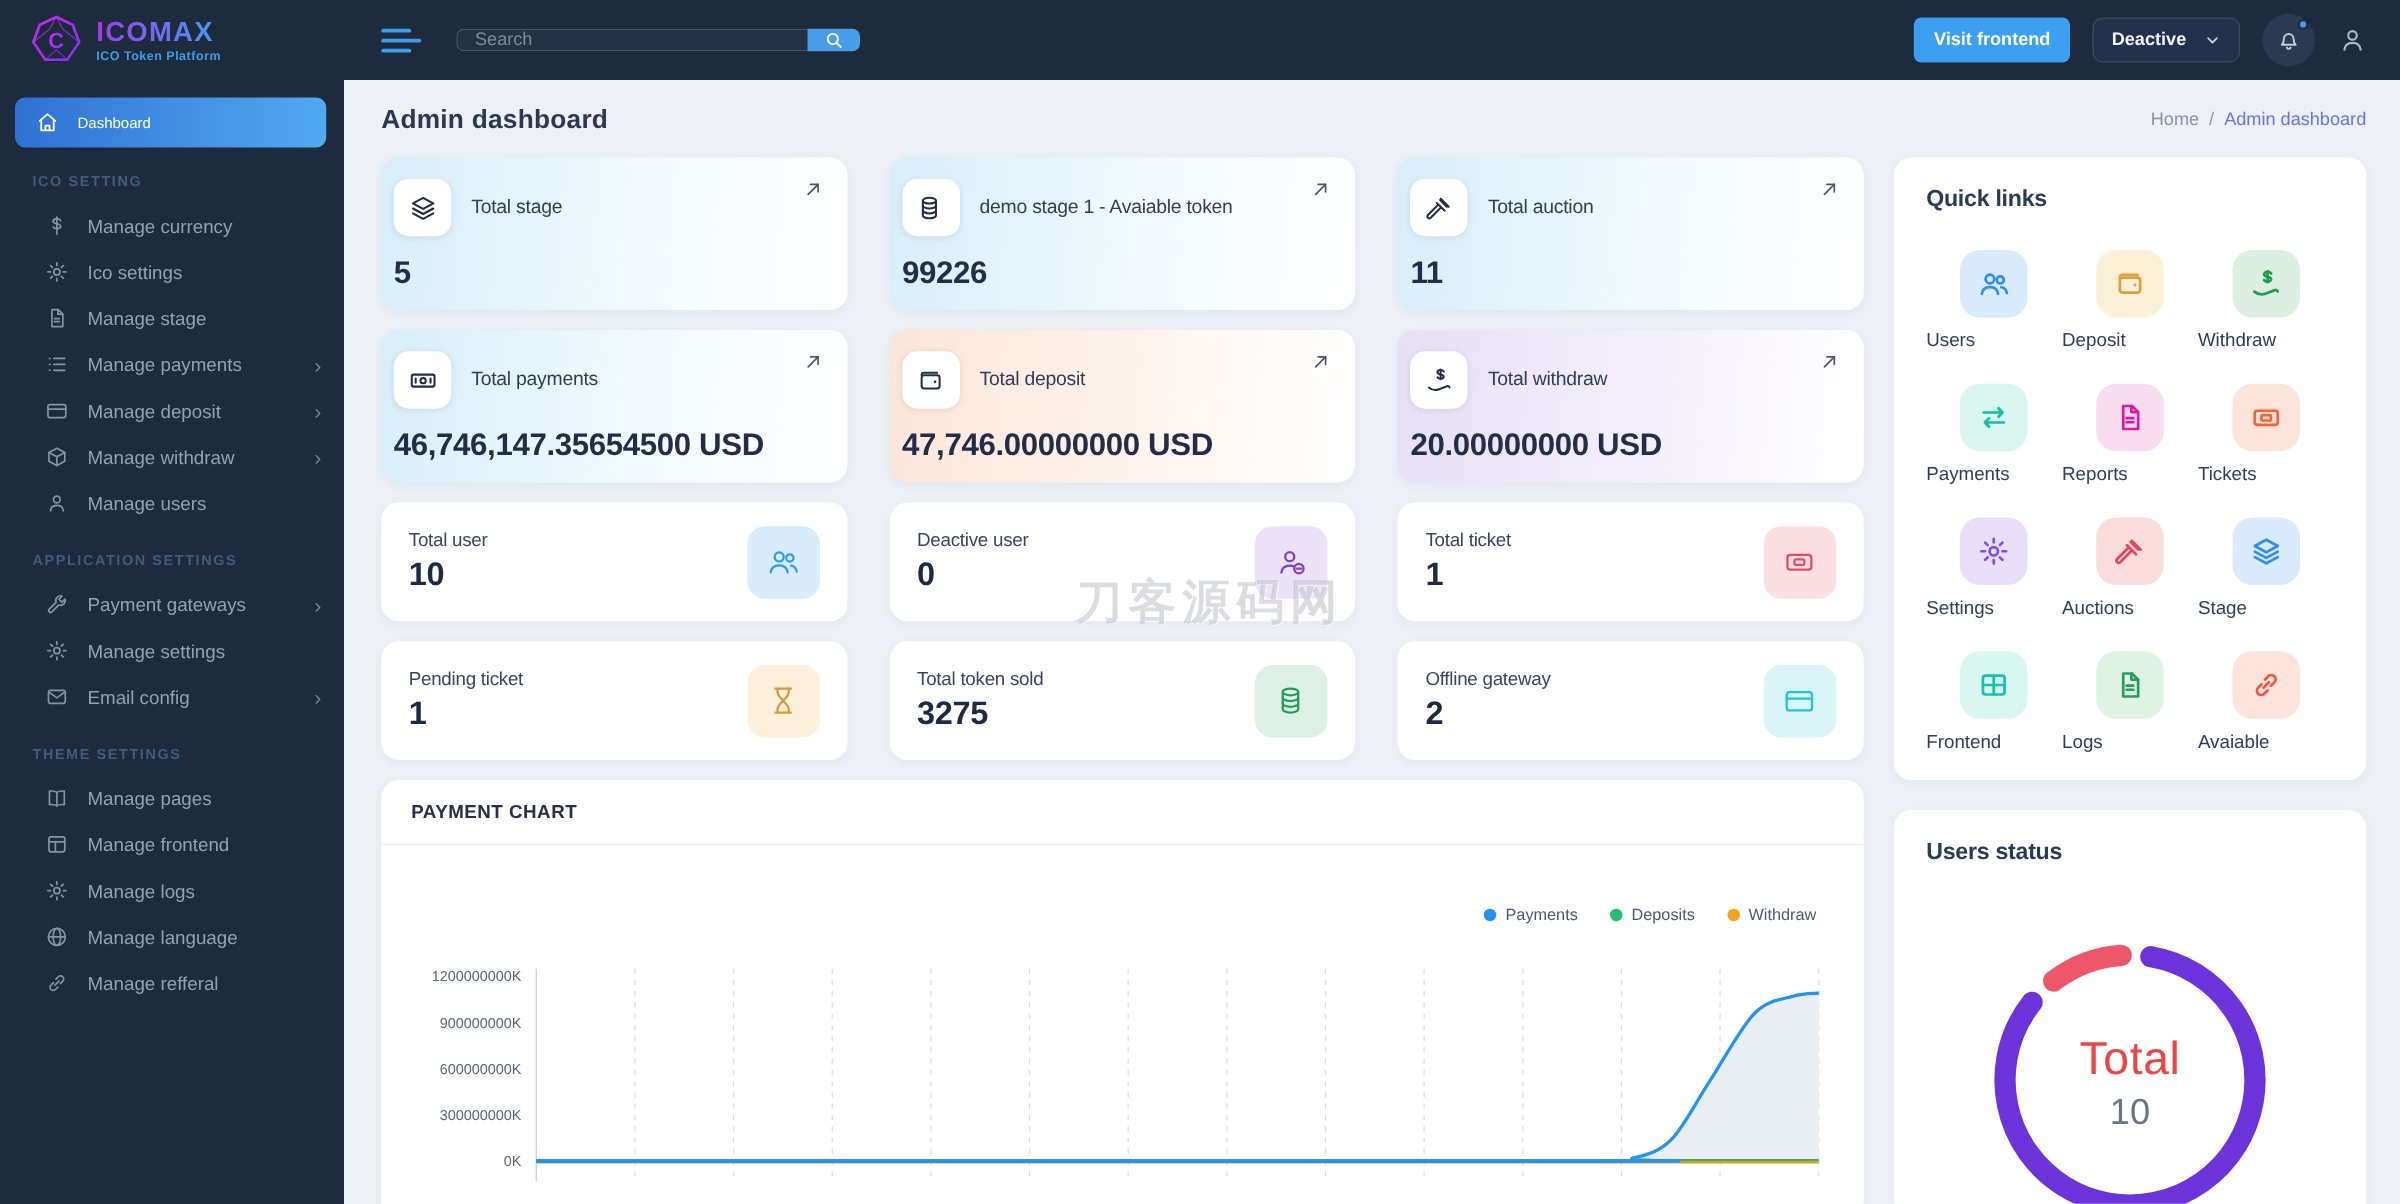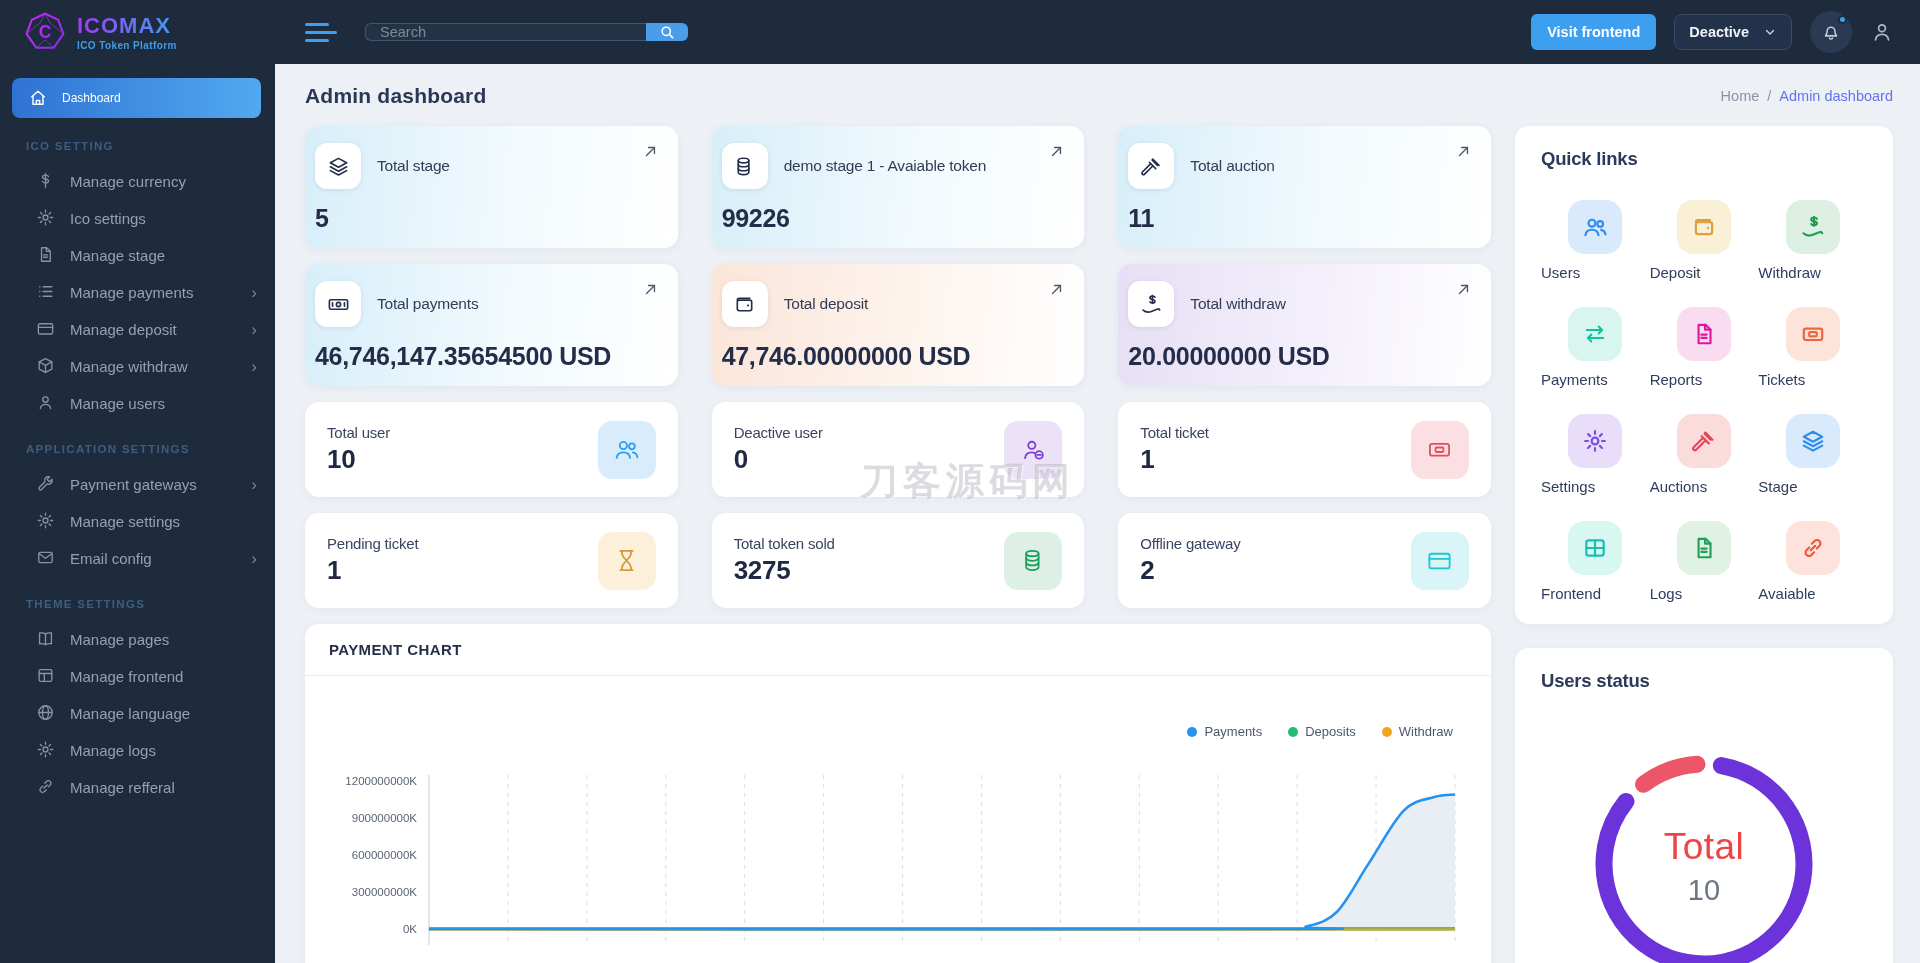--- a/index.html
+++ b/index.html
@@ -376,33 +376,33 @@
           <svg class="ic" style="color:#8793a5;width:19px;height:19px">
             <use href="#i-layout"></use>
           </svg>
         </span>
         <span>Manage frontend</span>
 
       </div>
       <div class="menu-item">
         <span>
           <svg class="ic" style="color:#8793a5;width:19px;height:19px">
+            <use href="#i-gear"></use>
+          </svg>
+        </span>
+        <span>Manage logs</span>
+
+      </div>
+      <div class="menu-item">
+        <span>
+          <svg class="ic" style="color:#8793a5;width:19px;height:19px">
             <use href="#i-globe"></use>
           </svg>
         </span>
         <span>Manage language</span>
-
-      </div>
-      <div class="menu-item">
-        <span>
-          <svg class="ic" style="color:#8793a5;width:19px;height:19px">
-            <use href="#i-gear"></use>
-          </svg>
-        </span>
-        <span>Manage logs</span>
 
       </div>
       <div class="menu-item">
         <span>
           <svg class="ic" style="color:#8793a5;width:19px;height:19px">
             <use href="#i-link"></use>
           </svg>
         </span>
         <span>Manage refferal</span>
 

